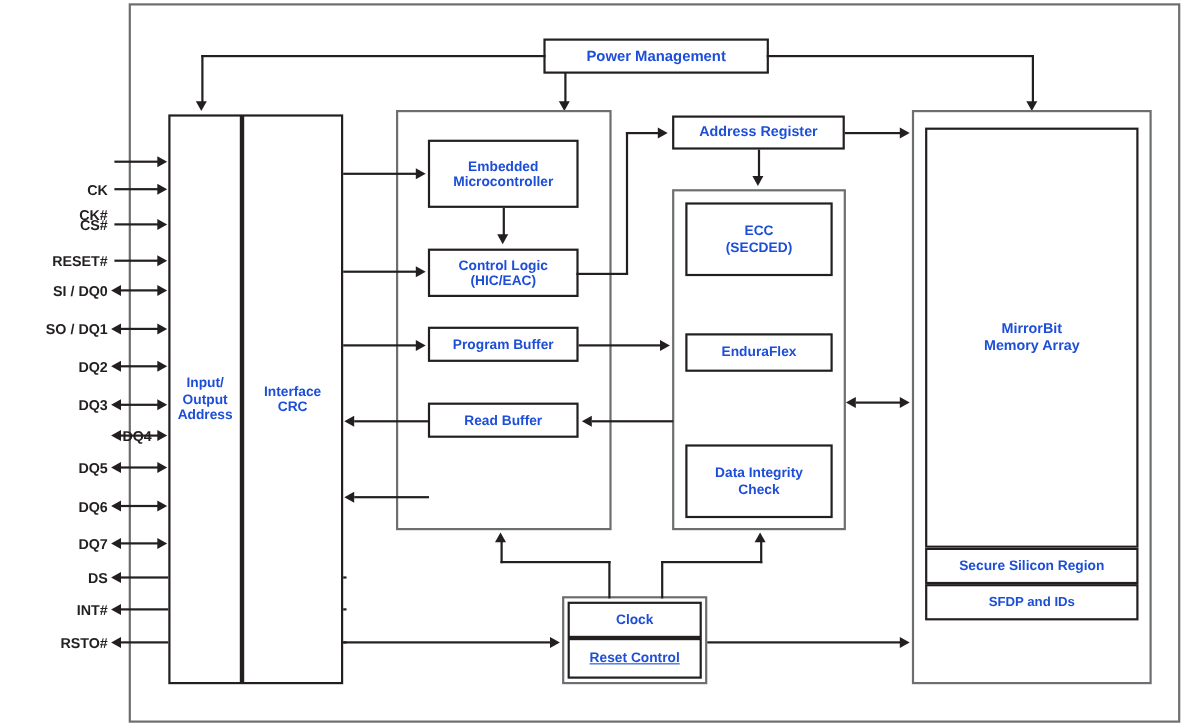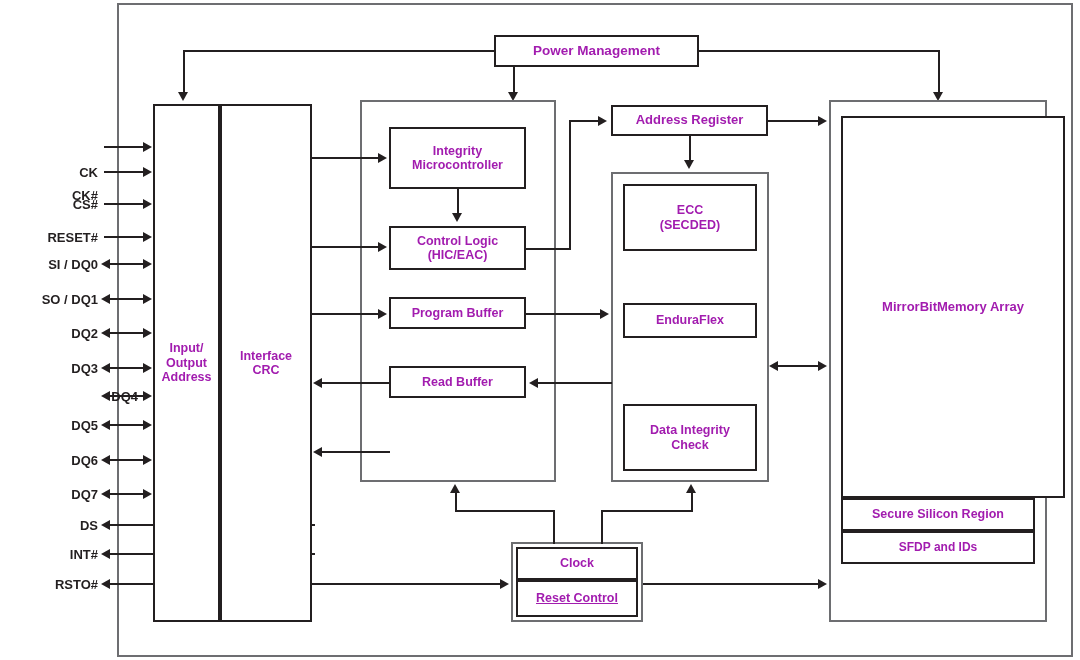--- a/index.html
+++ b/index.html
@@ -2,21 +2,21 @@
 <html><head>
 <meta charset="utf-8">
 <style>
   html,body{margin:0;padding:0;background:#ffffff;}
   body{font-family:"Liberation Sans",sans-serif;}
   #stage{position:relative;width:1080px;height:660px;background:#fff;overflow:hidden;}
 
   
   .box{position:absolute;box-sizing:border-box;background:#fff;border:2px solid #231f20;
        display:flex;align-items:center;justify-content:center;text-align:center;
-       font-weight:bold;color:#a21caf;line-height:1.15;}
+       font-weight:bold;color:#1d4ed8;line-height:1.15;}
   .outer{border:2px solid #6d6e71;background:transparent;}
   .container{border:2px solid #6d6e71;background:transparent;}
   .sig{position:absolute;font-weight:bold;color:#231f20;font-size:13px;
        text-align:right;white-space:nowrap;}
 
   
   .h{position:absolute;height:0;border-top:2px solid #231f20;}
   .v{position:absolute;width:0;border-left:2px solid #231f20;}
   .ar{position:absolute;width:0;height:0;}
   .ar-r{border-top:5px solid transparent;border-bottom:5px solid transparent;border-left:9px solid #231f20;}
@@ -114,21 +114,21 @@
     <span>Address</span>
   </div>
   <div class="box" style="left:220px;top:104px;width:92px;height:518px;font-size:12.5px;flex-direction:column;">
     <span>Interface</span>
     <span>CRC</span>
   </div>
 
   <div class="box container" style="left:360px;top:100px;width:196px;height:382px;"></div>
 
   <div class="box" style="left:389px;top:127px;width:137px;height:62px;font-size:12.5px;flex-direction:column;">
-    <span>Integrity</span>
+    <span>Embedded</span>
     <span>Microcontroller</span>
   </div>
 
   <div class="box" style="left:389px;top:226px;width:137px;height:44px;font-size:12.5px;flex-direction:column;">
     <span>Control Logic</span>
     <span>(HIC/EAC)</span>
   </div>
 
   <div class="box" style="left:389px;top:297px;width:137px;height:32px;font-size:12.5px;">Program Buffer</div>
 
@@ -185,21 +185,21 @@
 
   <div class="h" style="left:538px;top:382px;width:74px;"></div>
   <div class="ar ar-l" style="left:529px;top:378px;"></div>
 
   <div class="h" style="left:778px;top:365px;width:46px;"></div>
   <div class="ar ar-l" style="left:769px;top:361px;"></div>
   <div class="ar ar-r" style="left:818px;top:361px;"></div>
 
   <div class="box container" style="left:829px;top:100px;width:218px;height:522px;"></div>
 
-  <div class="box" style="left:841px;top:116px;width:224px;height:382px;font-size:13px;flex-direction:row;">
+  <div class="box" style="left:841px;top:116px;width:194px;height:382px;font-size:13px;flex-direction:column;">
     <span>MirrorBit</span>
     <span>Memory Array</span>
   </div>
 
   <div class="box" style="left:841px;top:498px;width:194px;height:33px;font-size:12.5px;">Secure Silicon Region</div>
 
   <div class="box" style="left:841px;top:531px;width:194px;height:33px;font-size:12px;">SFDP and IDs</div>
 
 
   <div class="box container" style="left:511px;top:542px;width:132px;height:80px;"></div>

